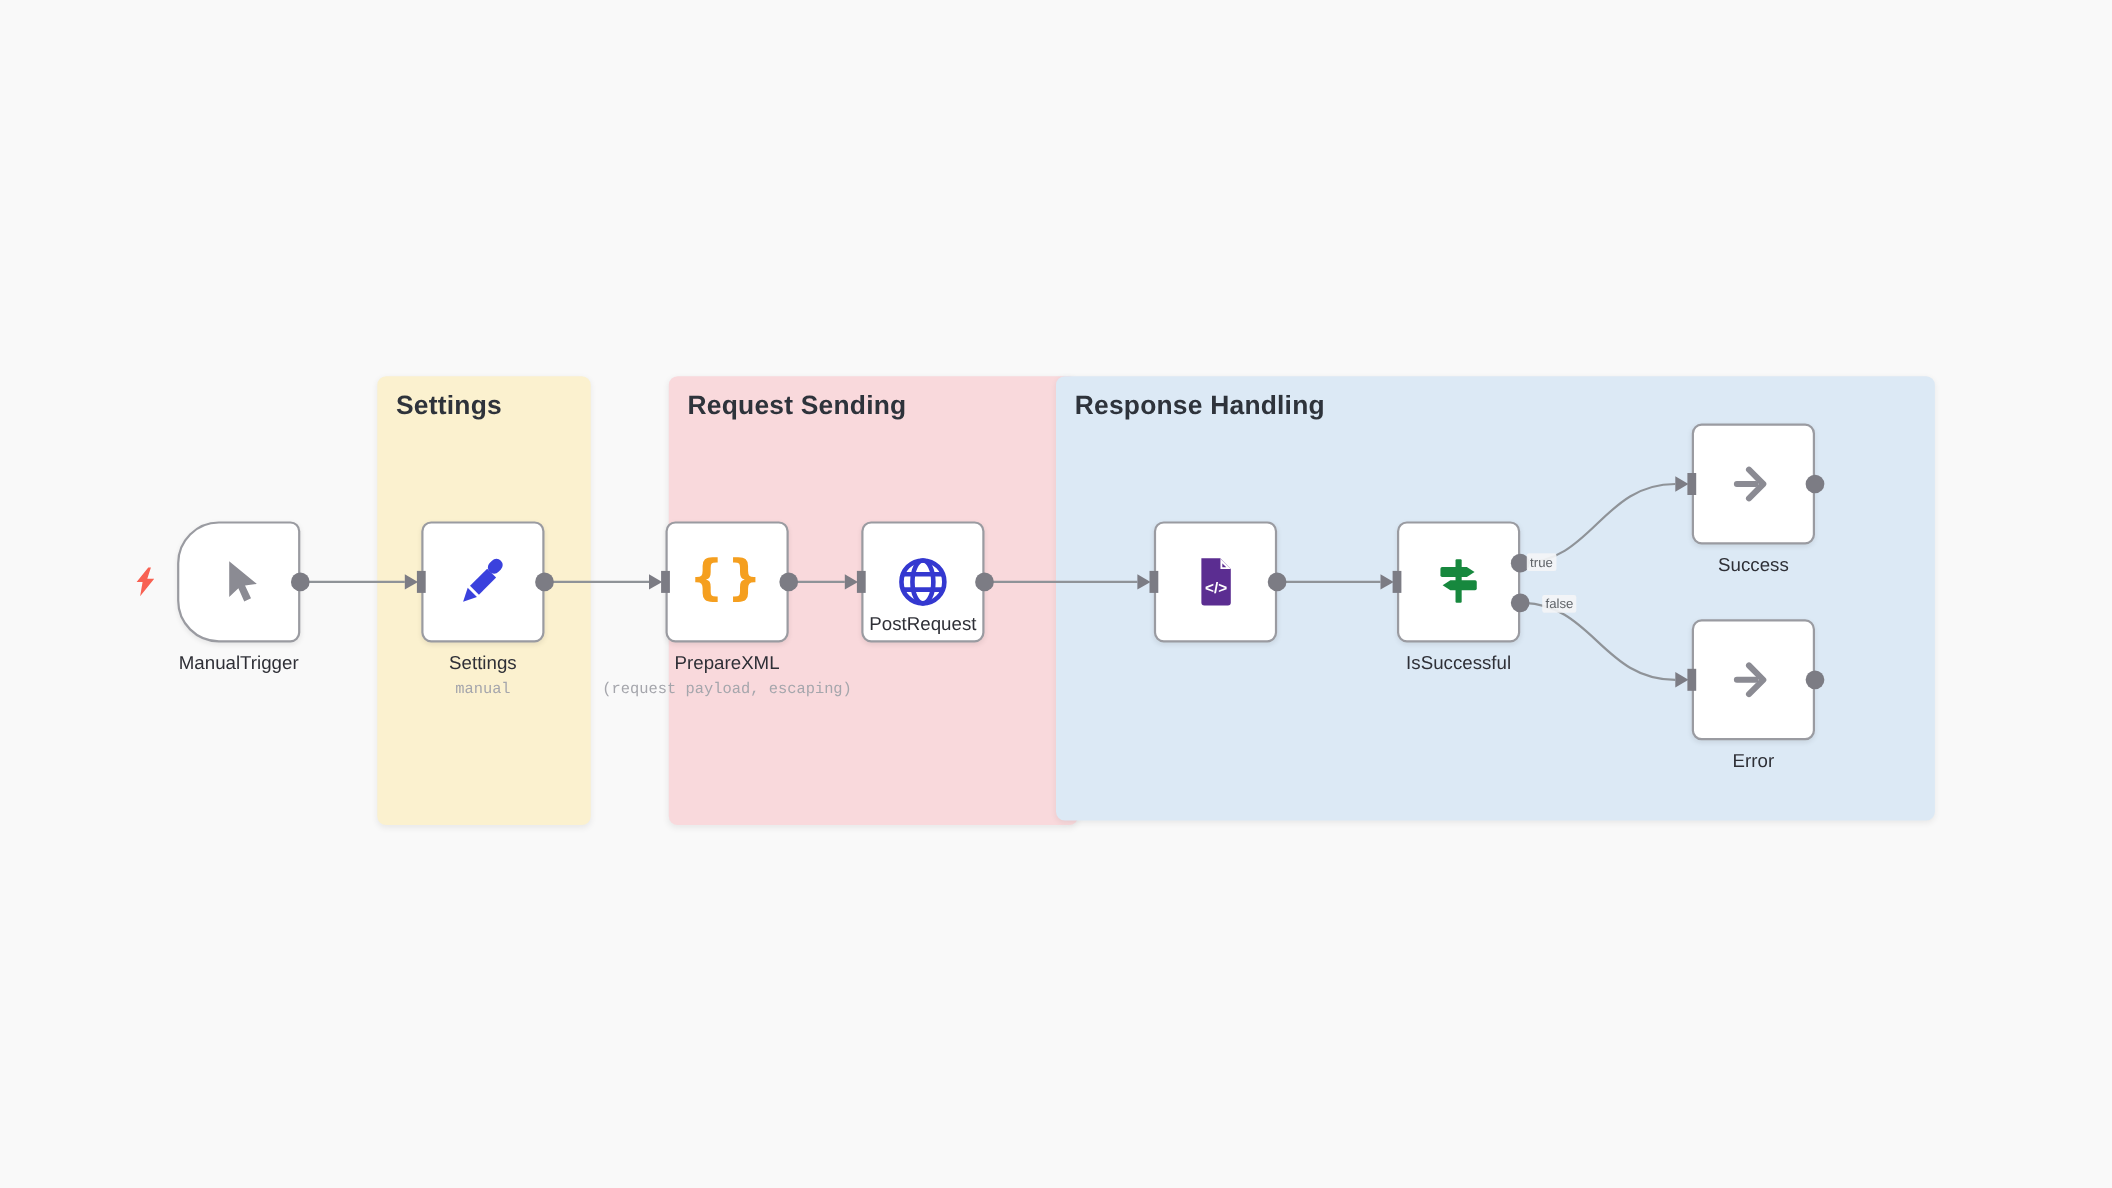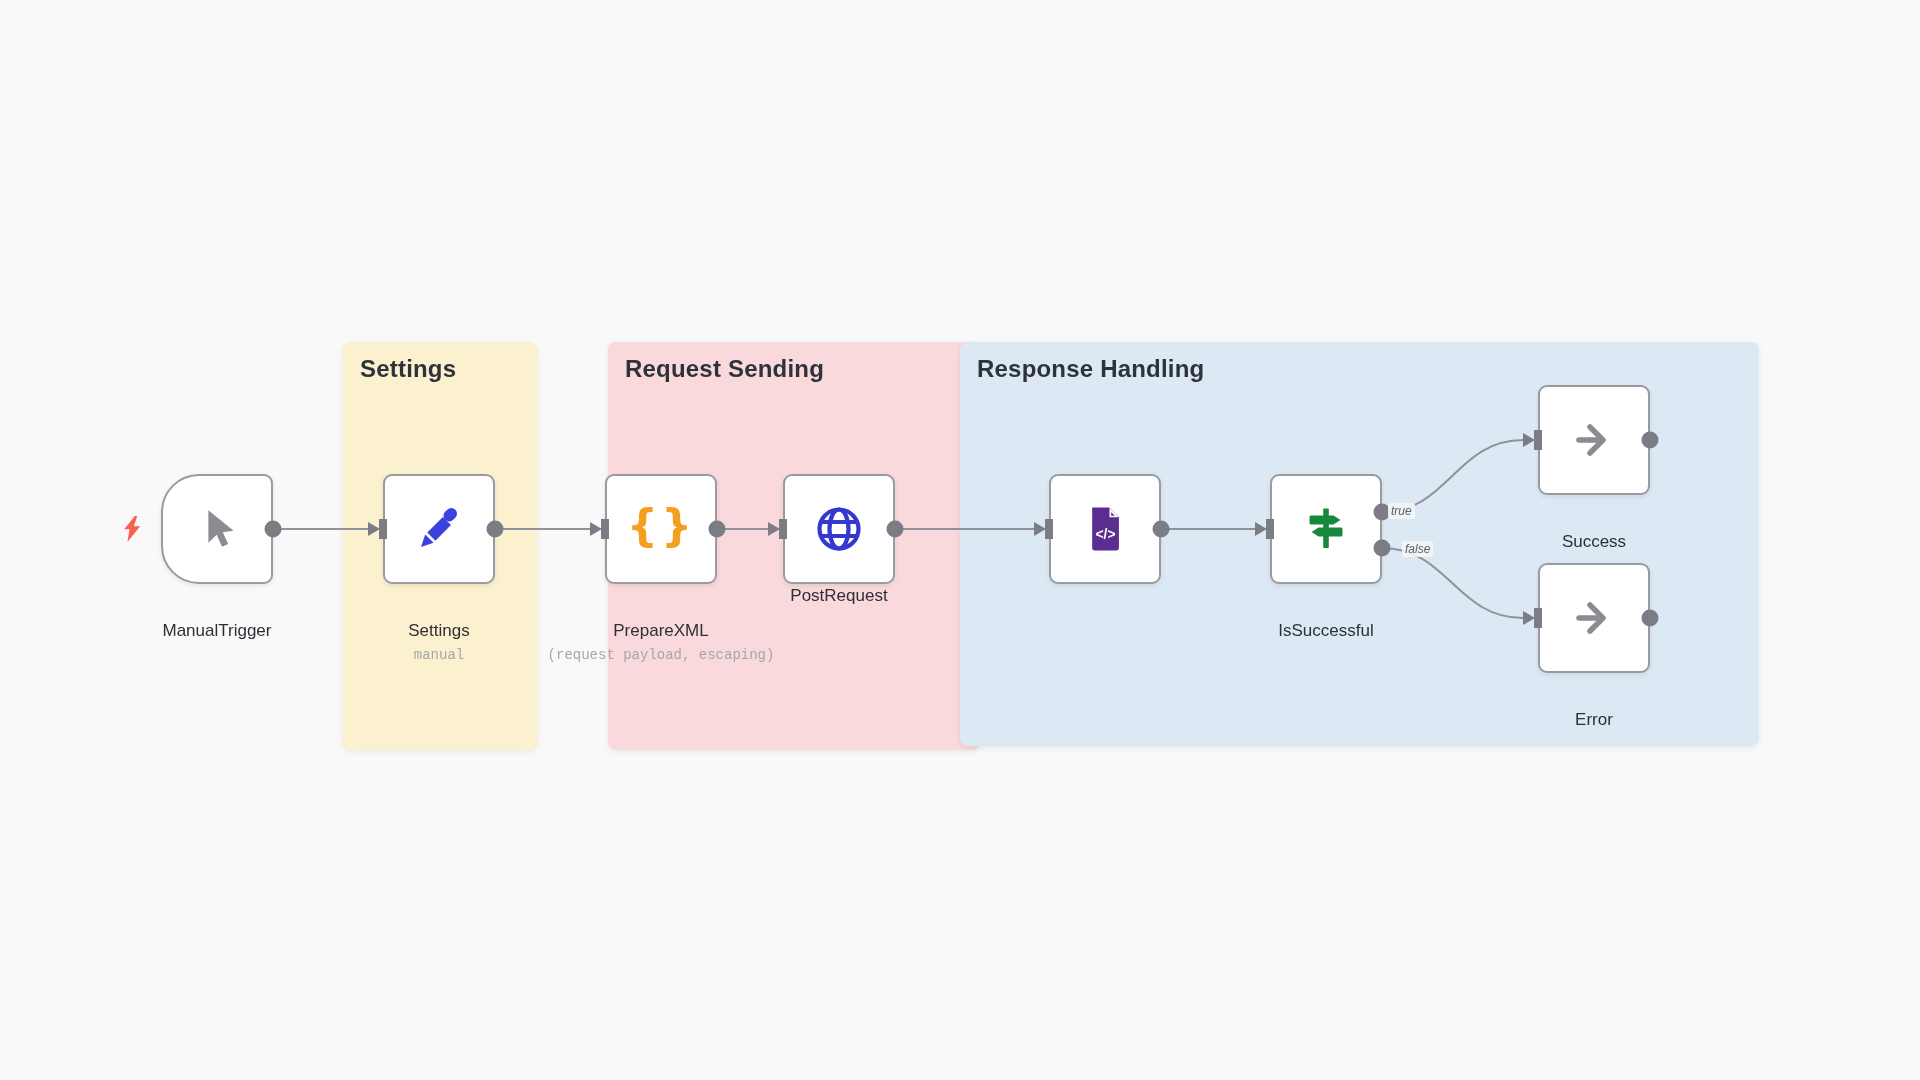--- a/index.html
+++ b/index.html
@@ -11,28 +11,28 @@
   .g-settings{left:343px; top:342px; width:194px; height:408px; background:#fbf1cf;}
   .g-request{left:565px; top:342px; width:372px; height:408px; background:#f9d9dc;margin-left:43px;}
   .g-response{left:960px; top:342px; width:799px; height:404px; background:#dce9f5;}
 
   .node{position:absolute; width:112px; height:110px; background:#fff; border:2px solid #9a9ba1;
         border-radius:9px; display:flex; align-items:center; justify-content:center;
         box-shadow:0 2px 5px rgba(0,0,0,.08); z-index:3; box-sizing:border-box;}
   .node.trigger{border-radius:38px 9px 9px 38px;}
 
   .nlabel{position:absolute; width:320px; text-align:center; z-index:3;}
-  .nlabel .t{font-size:17px; font-weight:500; color:#2e2f36;margin-top:28px;}
+  .nlabel .t{font-size:17px; font-weight:500; color:#2e2f36;}
   .nlabel .s{font-size:14px; color:#a5a6ac; margin-top:6px;font-family:Liberation Mono, monospace;}
   .nlabel .s:empty{display:none;}
 
   #edges{position:absolute; left:0; top:0; z-index:4; pointer-events:none;}
 
   .edge-label{position:absolute; z-index:5; font-size:12px; line-height:16px; color:#5f6368;
-              background:rgba(243,244,246,.92); padding:0 3px; border-radius:2px;font-style:italic;}
+              background:rgba(243,244,246,.92); padding:0 3px; border-radius:2px;}
 
   .braces{font-size:44px; font-weight:700; color:#f59f1f; letter-spacing:3px;
           font-family:"DejaVu Sans", sans-serif; margin-top:-8px;}
 
   .bolt{position:absolute; left:122px; top:515px; z-index:3;}
 </style>
 </head>
 <body>
 
 <div id="canvas">

